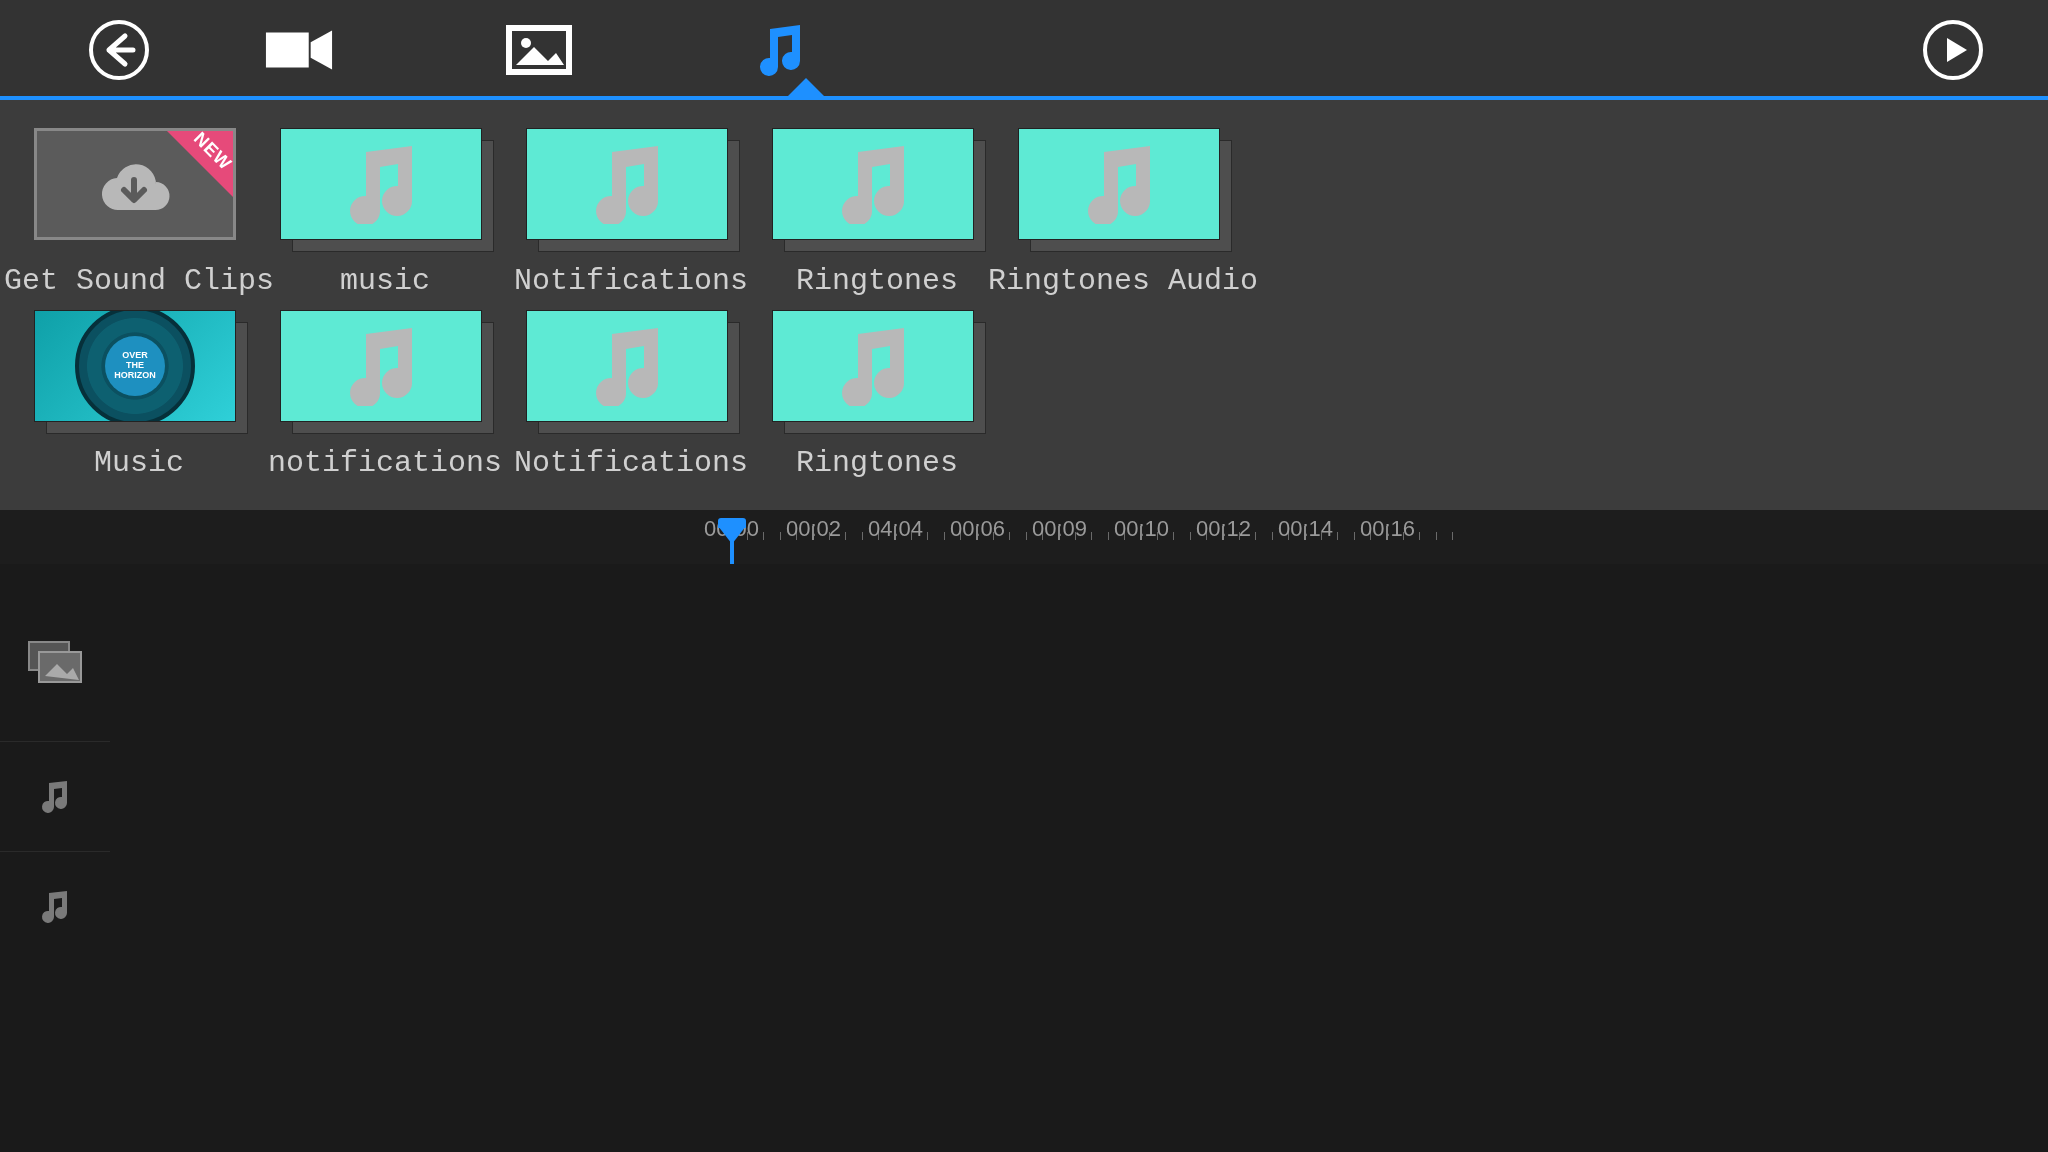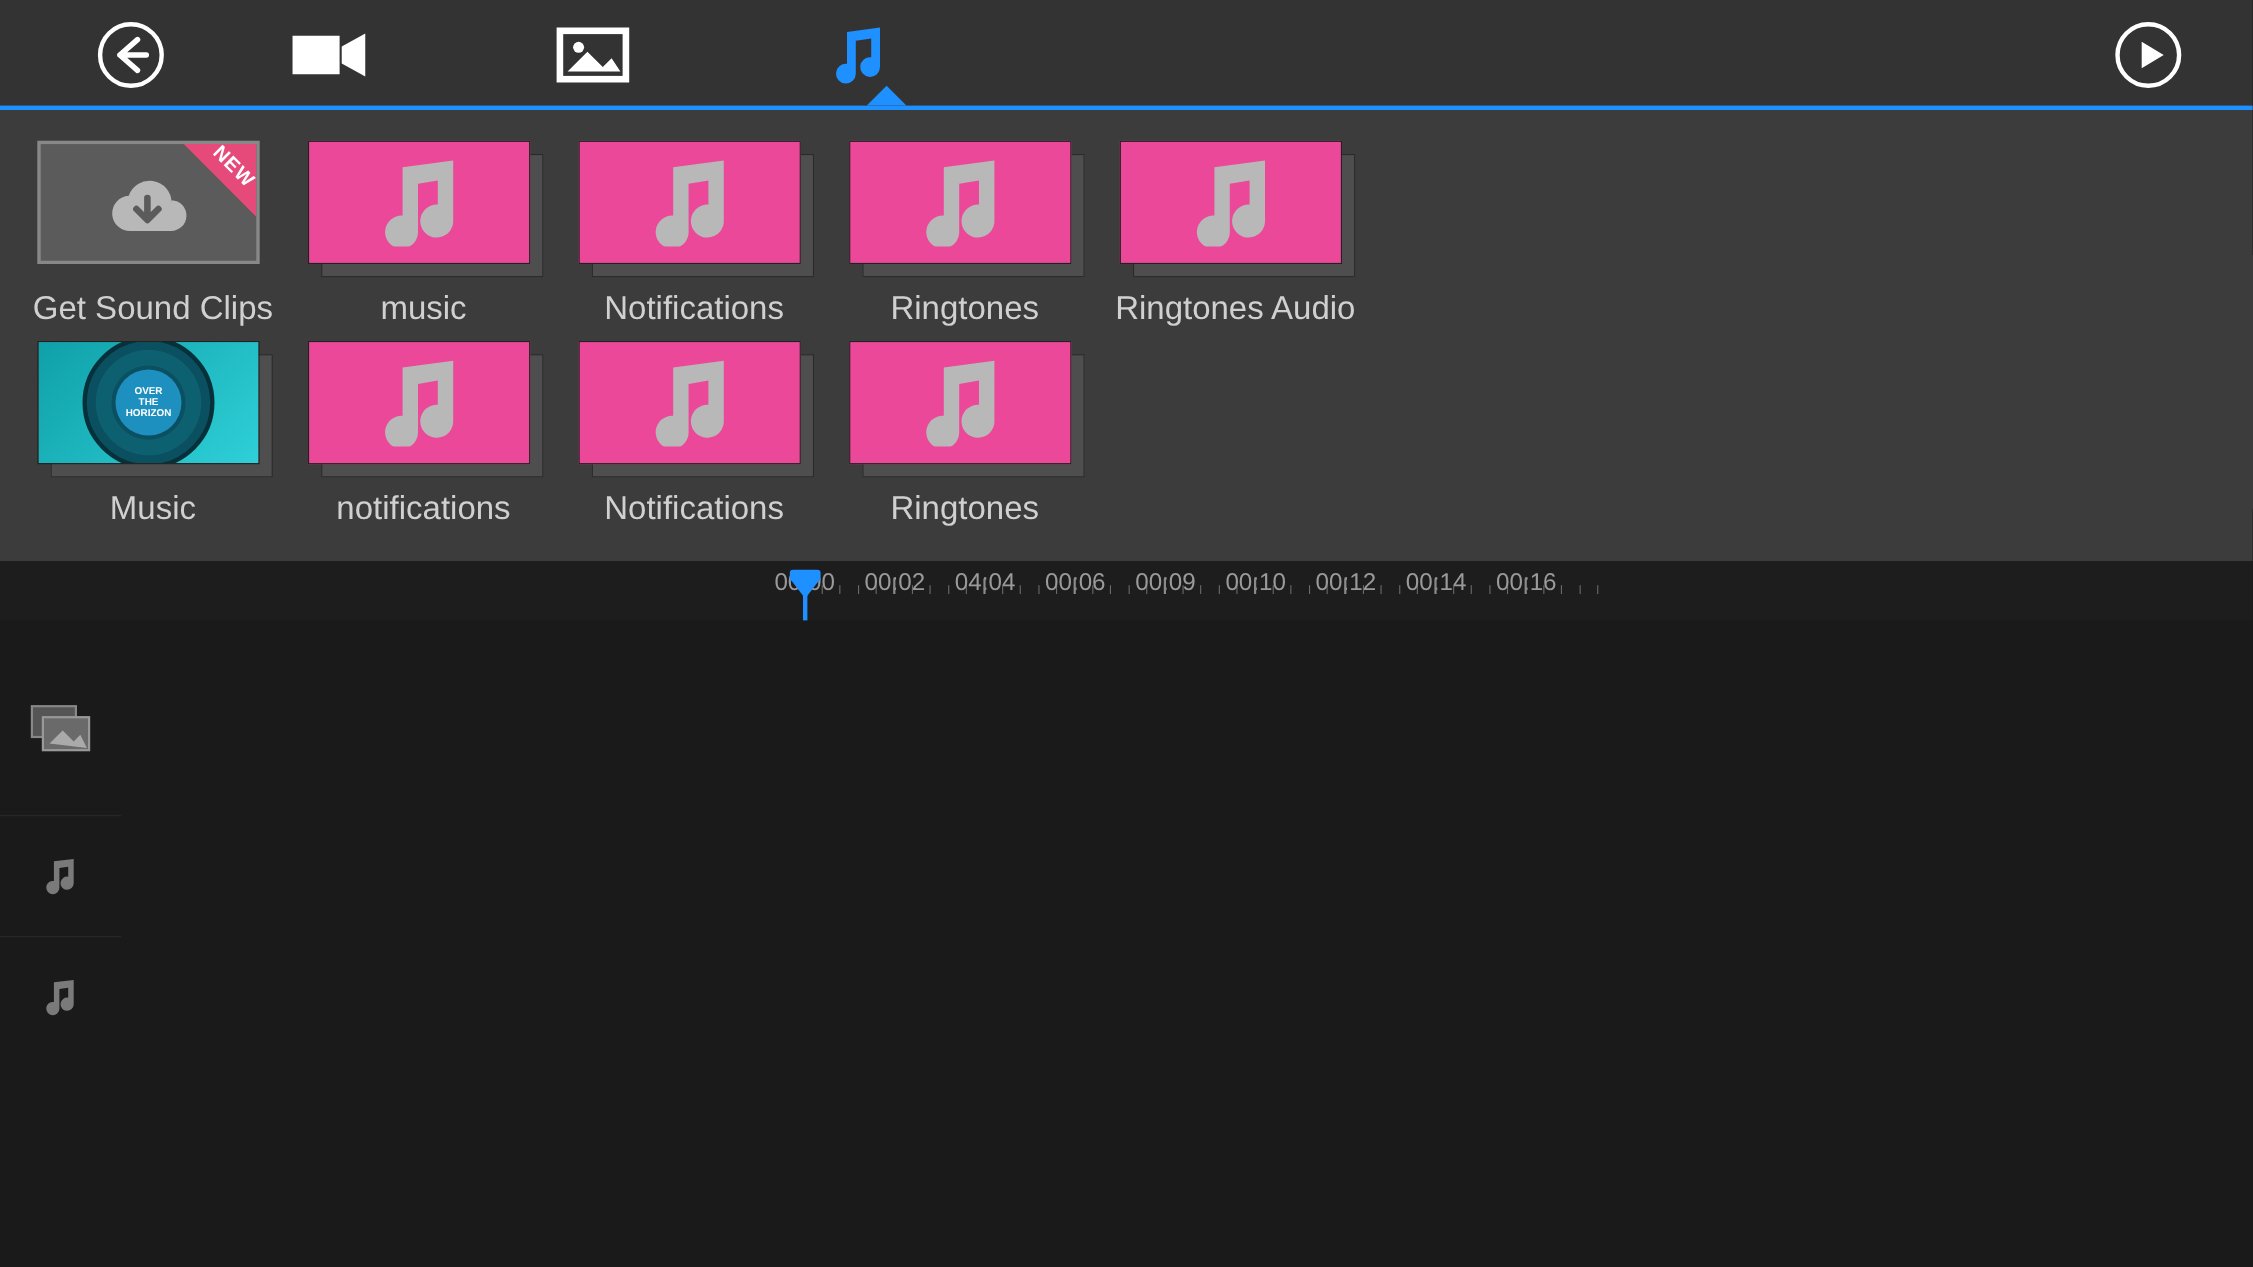--- a/index.html
+++ b/index.html
@@ -61,21 +61,21 @@
   .stack-bg {
     position: absolute;
     width: 202px; height: 112px;
     background: #4e4e4e;
     border: 1px solid #2a2a2a;
     left: 12px; top: 12px;
   }
   .thumb {
     position: absolute;
     width: 202px; height: 112px;
-    background: #ec4899;
+    background: #5eead4;
     border: 1px solid #222;
     left: 0; top: 0;
     display: flex; align-items: center; justify-content: center;
     overflow: hidden;
   }
   .thumb.single { border: 3px solid #888; background:#5b5b5b; }
   .new-ribbon {
     position: absolute;
     top: 0; right: 0;
     width: 0; height: 0;
@@ -89,20 +89,21 @@
     font-size: 18px;
     color: #fff;
     font-weight: 700;
     letter-spacing: 1px;
   }
   .tile-label {
     margin-top: 16px;
     font-size: 30px;
     color: #d0d0d0;
     white-space: nowrap;
+    font-family: Liberation Mono, monospace;
   }
   
   .album {
     width: 100%; height: 100%;
     background: linear-gradient(135deg,#0fa0a8,#2fd0d8);
     display:flex; align-items:center; justify-content:center;
   }
   .disc {
     width: 120px; height: 120px; border-radius:50%;
     background: radial-gradient(circle,#0b5060 0 42%, #0d6070 43% 60%, #0b5060 61% 100%);

